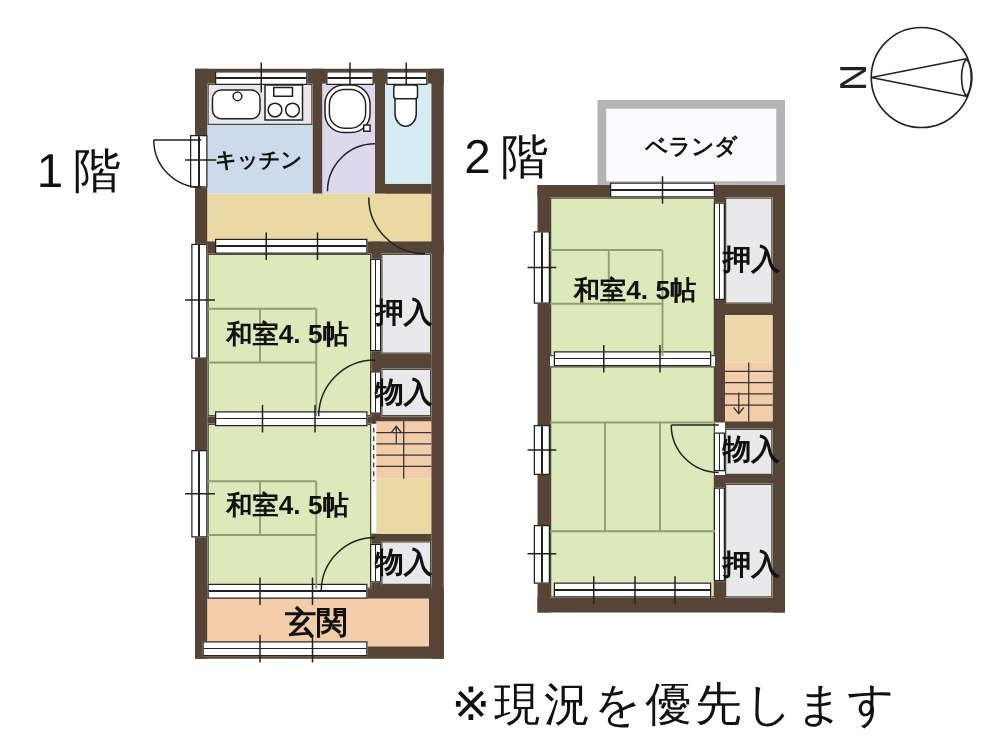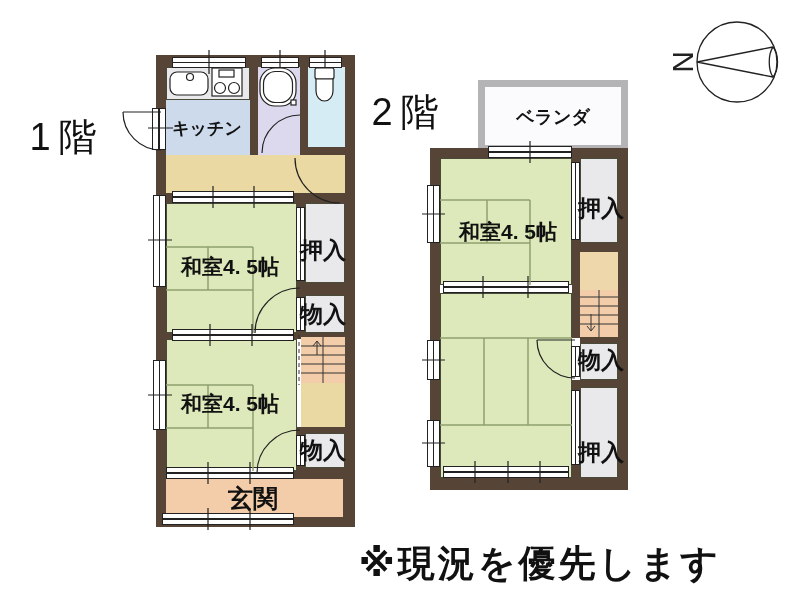--- a/index.html
+++ b/index.html
@@ -160,30 +160,30 @@
 
     <g stroke="#222" stroke-width="1.3" fill="none">
       <circle cx="737" cy="62" r="40"></circle>
       <path d="M697,62 L773,47 M697,62 L773,77"></path>
       <path d="M773,47 C779,54 779,70 773,77 C768,70 768,54 773,47"></path>
       <text x="684" y="71" font-size="30" fill="#222" stroke="none" font-family="Liberation Sans, DejaVu Sans, sans-serif" transform="rotate(-90 684 62)" text-anchor="middle">N</text>
     </g>
   </svg>
 
   <div class="lbl big" style="left:67px;top:137px;">1階</div>
-  <div class="lbl big" style="left:409px;top:112px;text-align:right;">2階</div>
+  <div class="lbl big" style="left:409px;top:126px;text-align:right;">2階</div>
 
   <div class="lbl" style="left:207px;top:128px;font-size:17px;">キッチン</div>
   <div class="lbl" style="left:230px;top:267px;font-size:21px;">和室4. 5帖</div>
   <div class="lbl" style="left:230px;top:404px;font-size:21px;">和室4. 5帖</div>
   <div class="lbl" style="left:323px;top:250px;font-size:23px;">押入</div>
   <div class="lbl" style="left:323px;top:314px;font-size:23px;">物入</div>
   <div class="lbl" style="left:323px;top:450px;font-size:23px;">物入</div>
   <div class="lbl" style="left:253px;top:498px;font-size:25px;">玄関</div>
 
   <div class="lbl" style="left:553px;top:117px;font-size:18px;">ベランダ</div>
   <div class="lbl" style="left:508px;top:232px;font-size:21px;">和室4. 5帖</div>
   <div class="lbl" style="left:601px;top:208px;font-size:23px;">押入</div>
   <div class="lbl" style="left:601px;top:360px;font-size:23px;">物入</div>
   <div class="lbl" style="left:601px;top:452px;font-size:23px;">押入</div>
 
-  <div class="lbl" style="left:540px;top:564px;font-size:37px;font-weight:700;letter-spacing:3px;">※現況を優先します</div>
+  <div class="lbl" style="left:540px;top:564px;font-size:37px;font-weight:400;letter-spacing:3px;">※現況を優先します</div>
 </div>
 
 </body></html>

